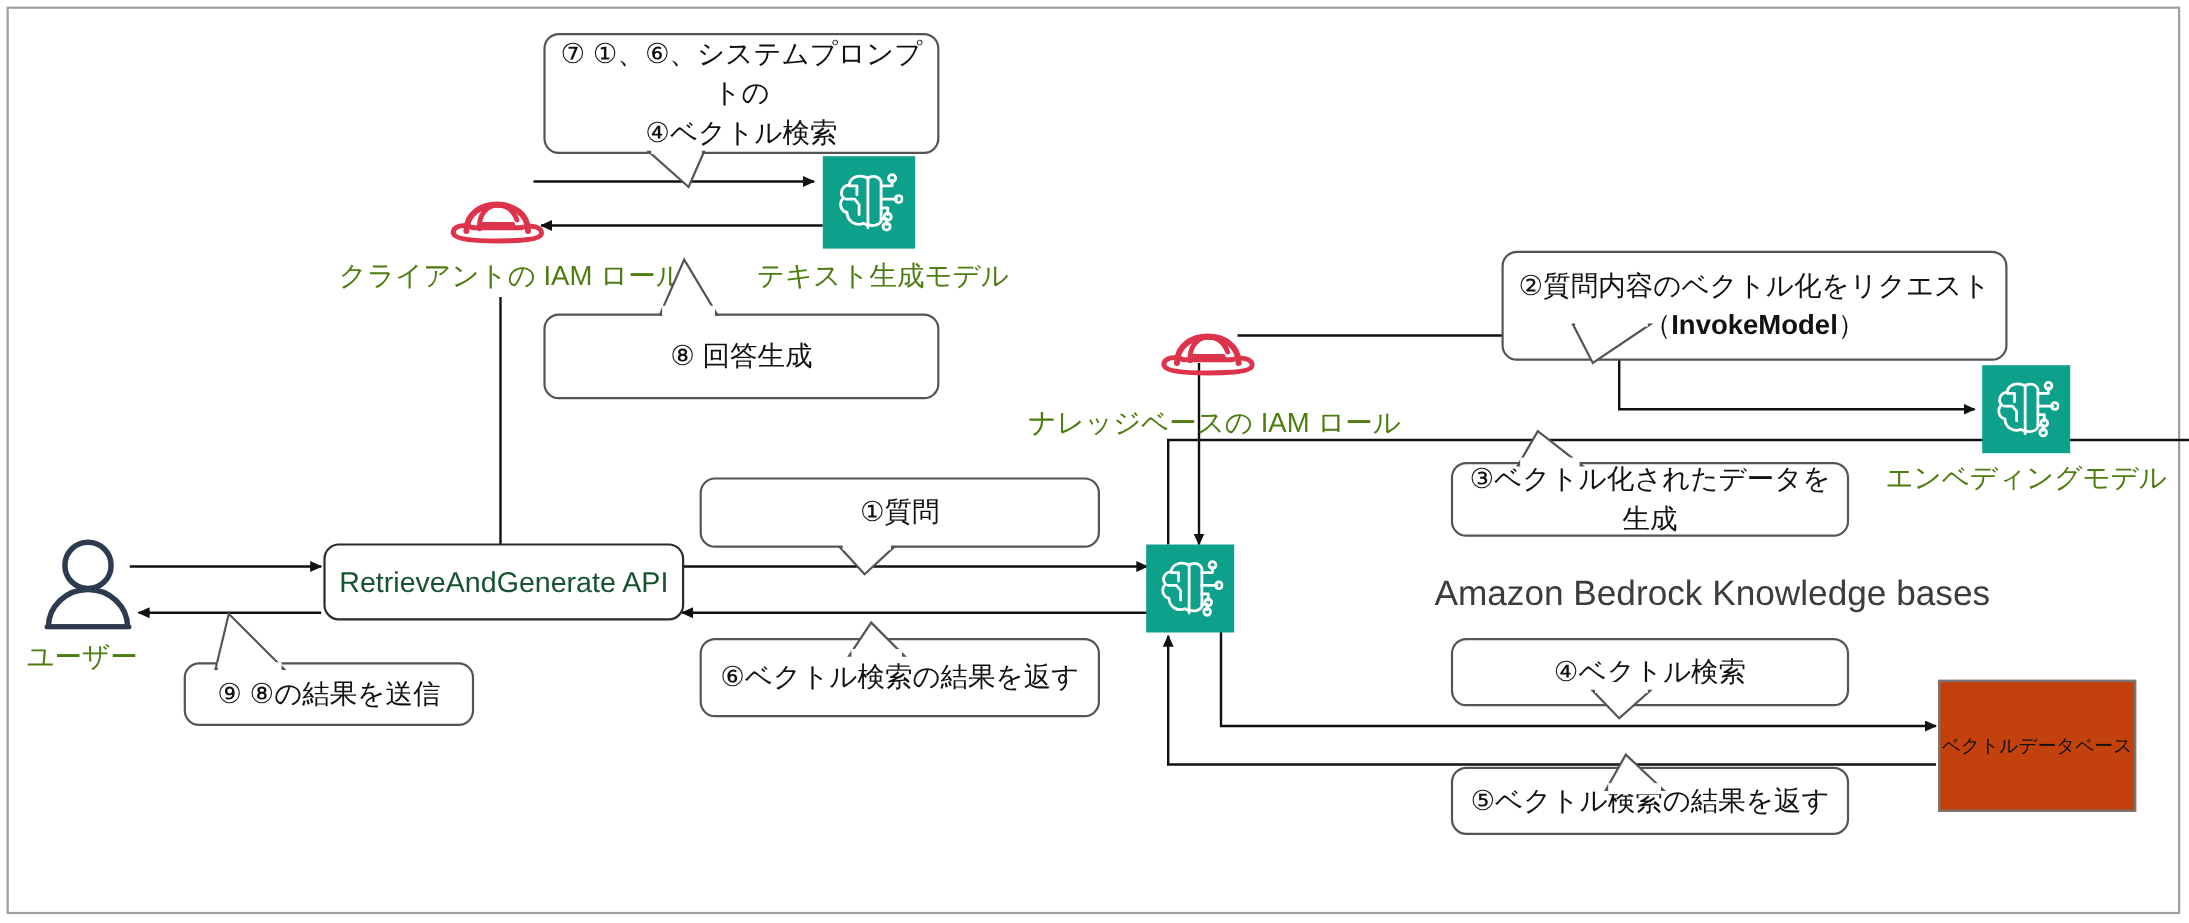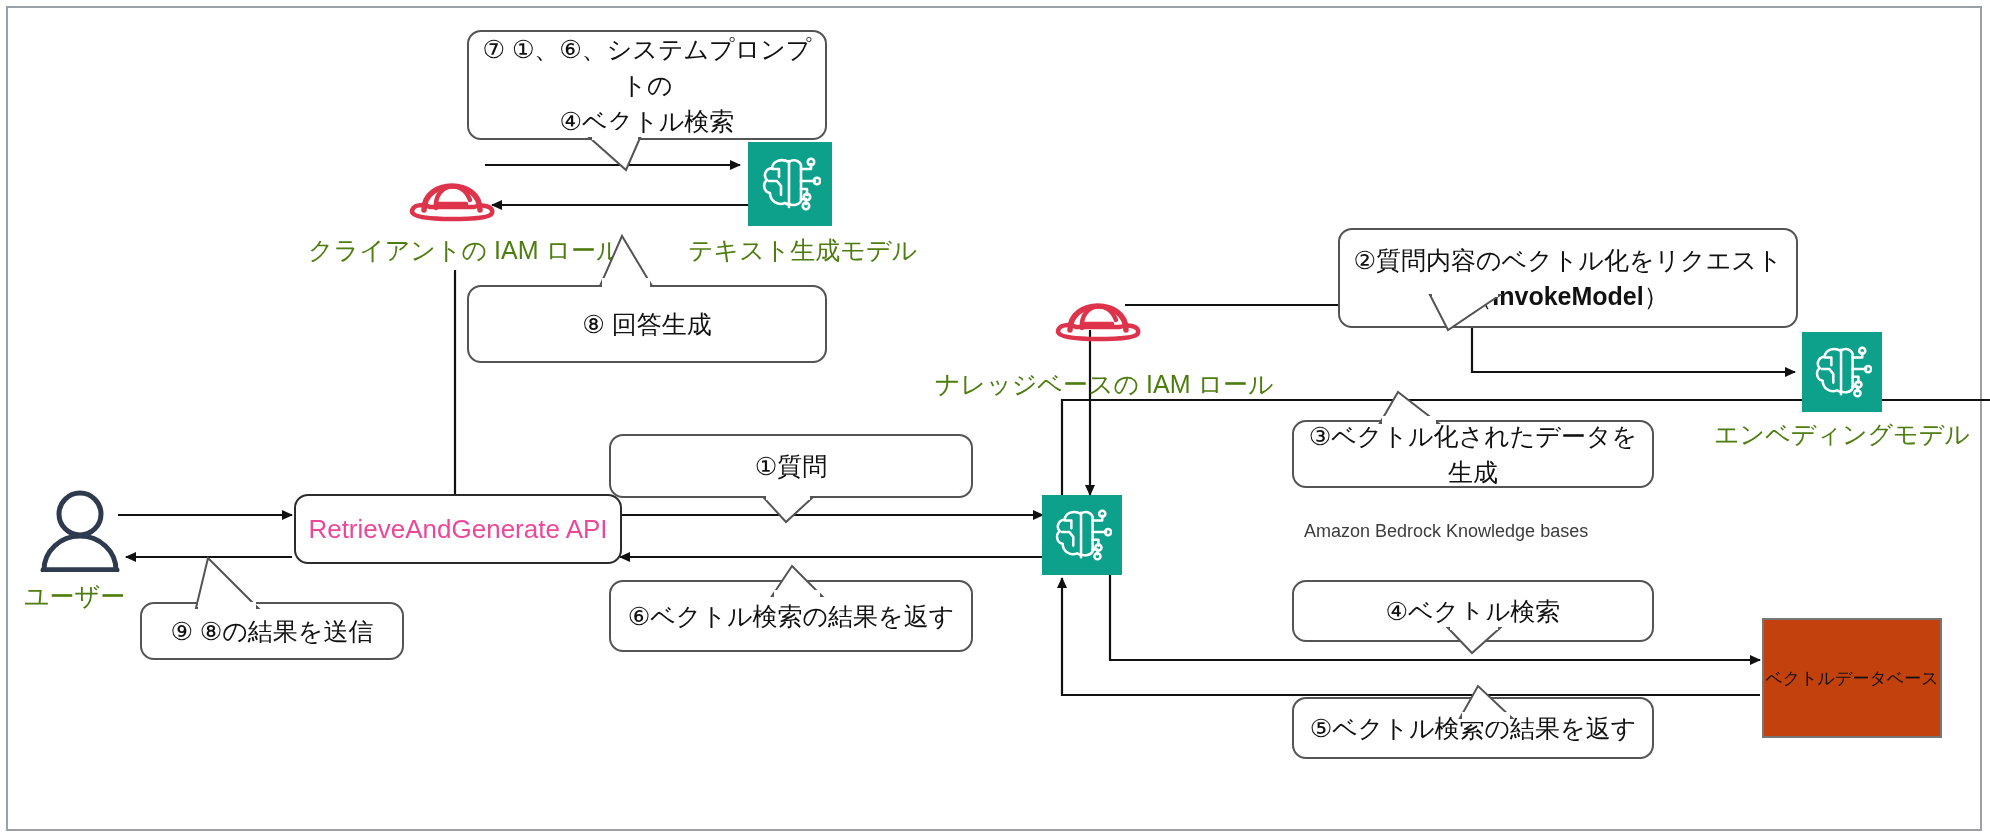--- a/index.html
+++ b/index.html
@@ -34,35 +34,36 @@
     background: #ffffff;
     display: flex;
     align-items: center;
     justify-content: center;
     text-align: center;
     line-height: 1.45;
     font-size: 25px;
     color: #111111;
     padding: 20px 10px;
     z-index: 6;
+    margin-left: 27px;
   }
   .callout b { font-weight: bold; }
 
   
   .node-box {
     position: absolute;
     box-sizing: border-box;
     background: #ffffff;
     border: 2px solid #2b2b2b;
     border-radius: 14px;
     display: flex;
     align-items: center;
     justify-content: center;
     font-size: 26px;
-    color: #ec4899;
+    color: #14532d;
     z-index: 5;
   }
   .plain-box {
     position: absolute;
     box-sizing: border-box;
     background: #c2410c;
     border: 2px solid #767676;
     display: flex;
     align-items: center;
     justify-content: center;
@@ -80,21 +81,21 @@
   }
   .label {
     position: absolute;
     font-size: 25px;
     color: #4d7c0f;
     white-space: nowrap;
     z-index: 5;
   }
   .group-label {
     position: absolute;
-    font-size: 18px;
+    font-size: 32px;
     color: #3c3c3c;
     white-space: nowrap;
     z-index: 4;
   }
   .icon-wrap {
     position: absolute;
     z-index: 5;
   }
   svg.wires {
     position: absolute;

